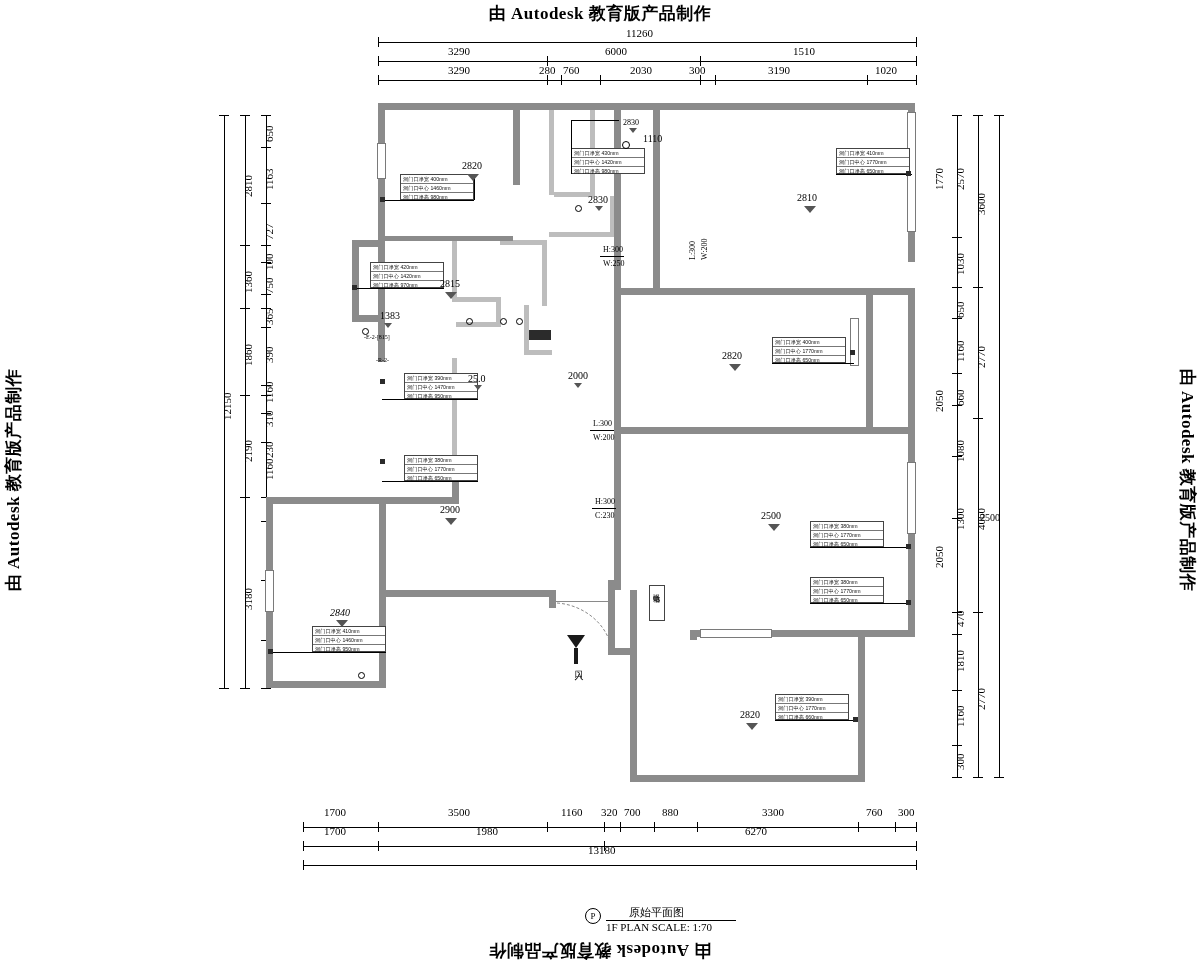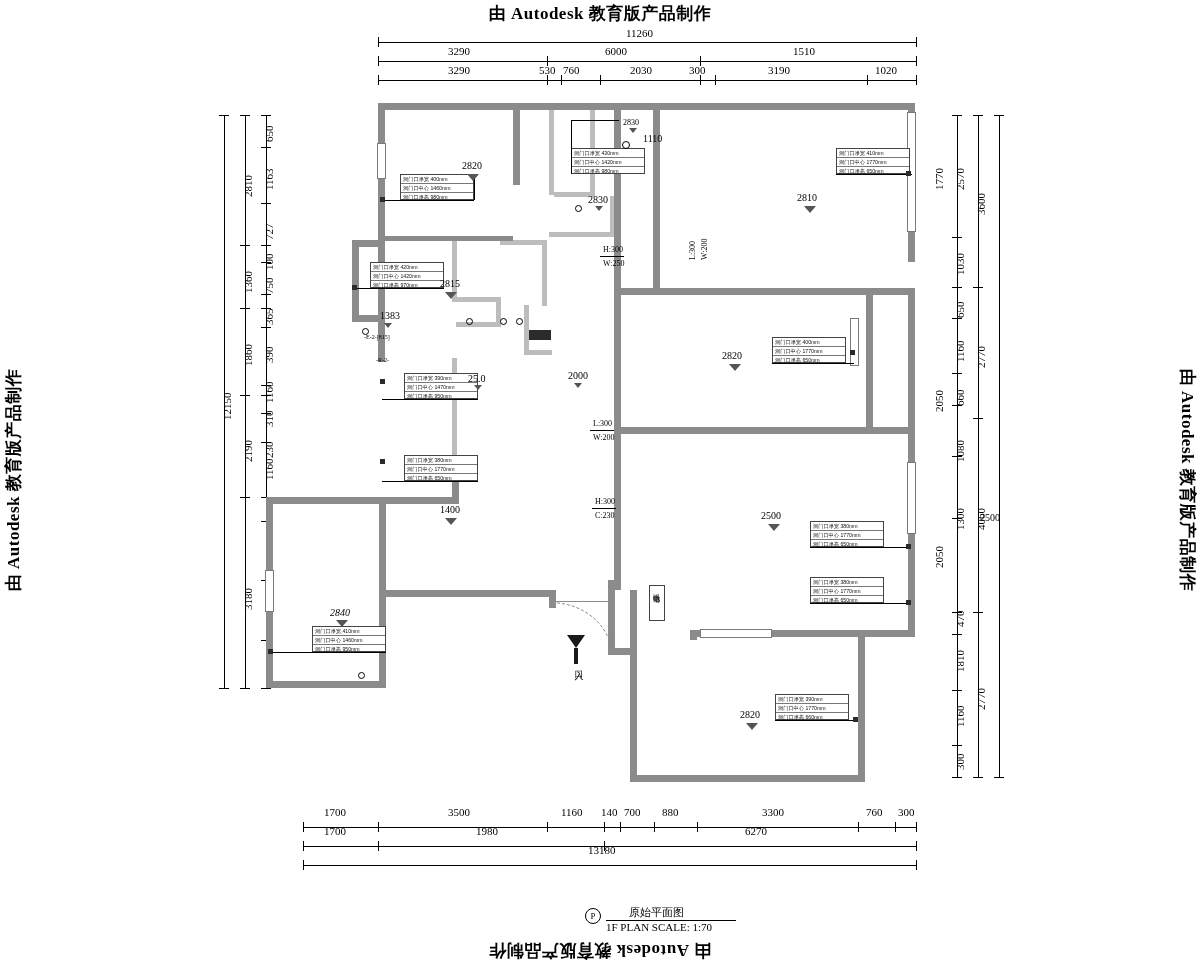--- a/index.html
+++ b/index.html
@@ -195,21 +195,21 @@
   <div class="ln lnh" style="left:378px;top:80px;width:538px;"></div>
   <div class="ln lnv" style="left:378px;top:75px;height:10px;"></div>
   <div class="ln lnv" style="left:547px;top:75px;height:10px;"></div>
   <div class="ln lnv" style="left:561px;top:75px;height:10px;"></div>
   <div class="ln lnv" style="left:600px;top:75px;height:10px;"></div>
   <div class="ln lnv" style="left:700px;top:75px;height:10px;"></div>
   <div class="ln lnv" style="left:715px;top:75px;height:10px;"></div>
   <div class="ln lnv" style="left:867px;top:75px;height:10px;"></div>
   <div class="ln lnv" style="left:916px;top:75px;height:10px;"></div>
   <div class="dimtxt" style="left:448px;top:64px;">3290</div>
-  <div class="dimtxt" style="left:539px;top:64px;">530</div>
+  <div class="dimtxt" style="left:539px;top:64px;">280</div>
   <div class="dimtxt" style="left:563px;top:64px;">760</div>
   <div class="dimtxt" style="left:630px;top:64px;">2030</div>
   <div class="dimtxt" style="left:689px;top:64px;">300</div>
   <div class="dimtxt" style="left:768px;top:64px;">3190</div>
   <div class="dimtxt" style="left:875px;top:64px;">1020</div>
 
   <div class="ln lnv" style="left:224px;top:115px;height:573px;"></div>
   <div class="ln lnh" style="left:219px;top:115px;width:10px;"></div>
   <div class="ln lnh" style="left:219px;top:688px;width:10px;"></div>
   <div class="dimtxt v" style="left:221px;top:420px;">12150</div>
@@ -313,21 +313,21 @@
   <div class="ln lnv" style="left:604px;top:822px;height:10px;"></div>
   <div class="ln lnv" style="left:620px;top:822px;height:10px;"></div>
   <div class="ln lnv" style="left:654px;top:822px;height:10px;"></div>
   <div class="ln lnv" style="left:697px;top:822px;height:10px;"></div>
   <div class="ln lnv" style="left:858px;top:822px;height:10px;"></div>
   <div class="ln lnv" style="left:895px;top:822px;height:10px;"></div>
   <div class="ln lnv" style="left:916px;top:822px;height:10px;"></div>
   <div class="dimtxt" style="left:324px;top:806px;">1700</div>
   <div class="dimtxt" style="left:448px;top:806px;">3500</div>
   <div class="dimtxt" style="left:561px;top:806px;">1160</div>
-  <div class="dimtxt" style="left:601px;top:806px;">140</div>
+  <div class="dimtxt" style="left:601px;top:806px;">320</div>
   <div class="dimtxt" style="left:624px;top:806px;">700</div>
   <div class="dimtxt" style="left:662px;top:806px;">880</div>
   <div class="dimtxt" style="left:762px;top:806px;">3300</div>
   <div class="dimtxt" style="left:866px;top:806px;">760</div>
   <div class="dimtxt" style="left:898px;top:806px;">300</div>
 
   <div class="ln lnh" style="left:303px;top:846px;width:613px;"></div>
   <div class="ln lnv" style="left:303px;top:841px;height:10px;"></div>
   <div class="ln lnv" style="left:378px;top:841px;height:10px;"></div>
   <div class="ln lnv" style="left:604px;top:841px;height:10px;"></div>
@@ -522,21 +522,21 @@
   <div class="tri small" style="left:384px;top:323px;"></div>
   <div class="dimtxt" style="left:364px;top:334px;font-size:6px;">-E-2-[815]</div>
   <div class="dimtxt" style="left:376px;top:357px;font-size:6px;">-R-2-</div>
 
   <div class="lvl" style="left:468px;top:373px;">25.0</div>
   <div class="tri small" style="left:474px;top:385px;"></div>
 
   <div class="lvl" style="left:568px;top:370px;">2000</div>
   <div class="tri small" style="left:574px;top:383px;"></div>
 
-  <div class="lvl" style="left:440px;top:504px;">1400</div>
+  <div class="lvl" style="left:440px;top:504px;">2900</div>
   <div class="tri" style="left:445px;top:518px;"></div>
 
   <div class="lvl" style="left:330px;top:607px;font-style:italic;">2840</div>
   <div class="tri" style="left:336px;top:620px;"></div>
 
   <div class="lvl" style="left:588px;top:194px;">2830</div>
   <div class="tri small" style="left:595px;top:206px;"></div>
 
   <div class="lvl" style="left:643px;top:133px;">1110</div>
   <div class="lvl" style="left:623px;top:118px;font-size:8px;">2830</div>

